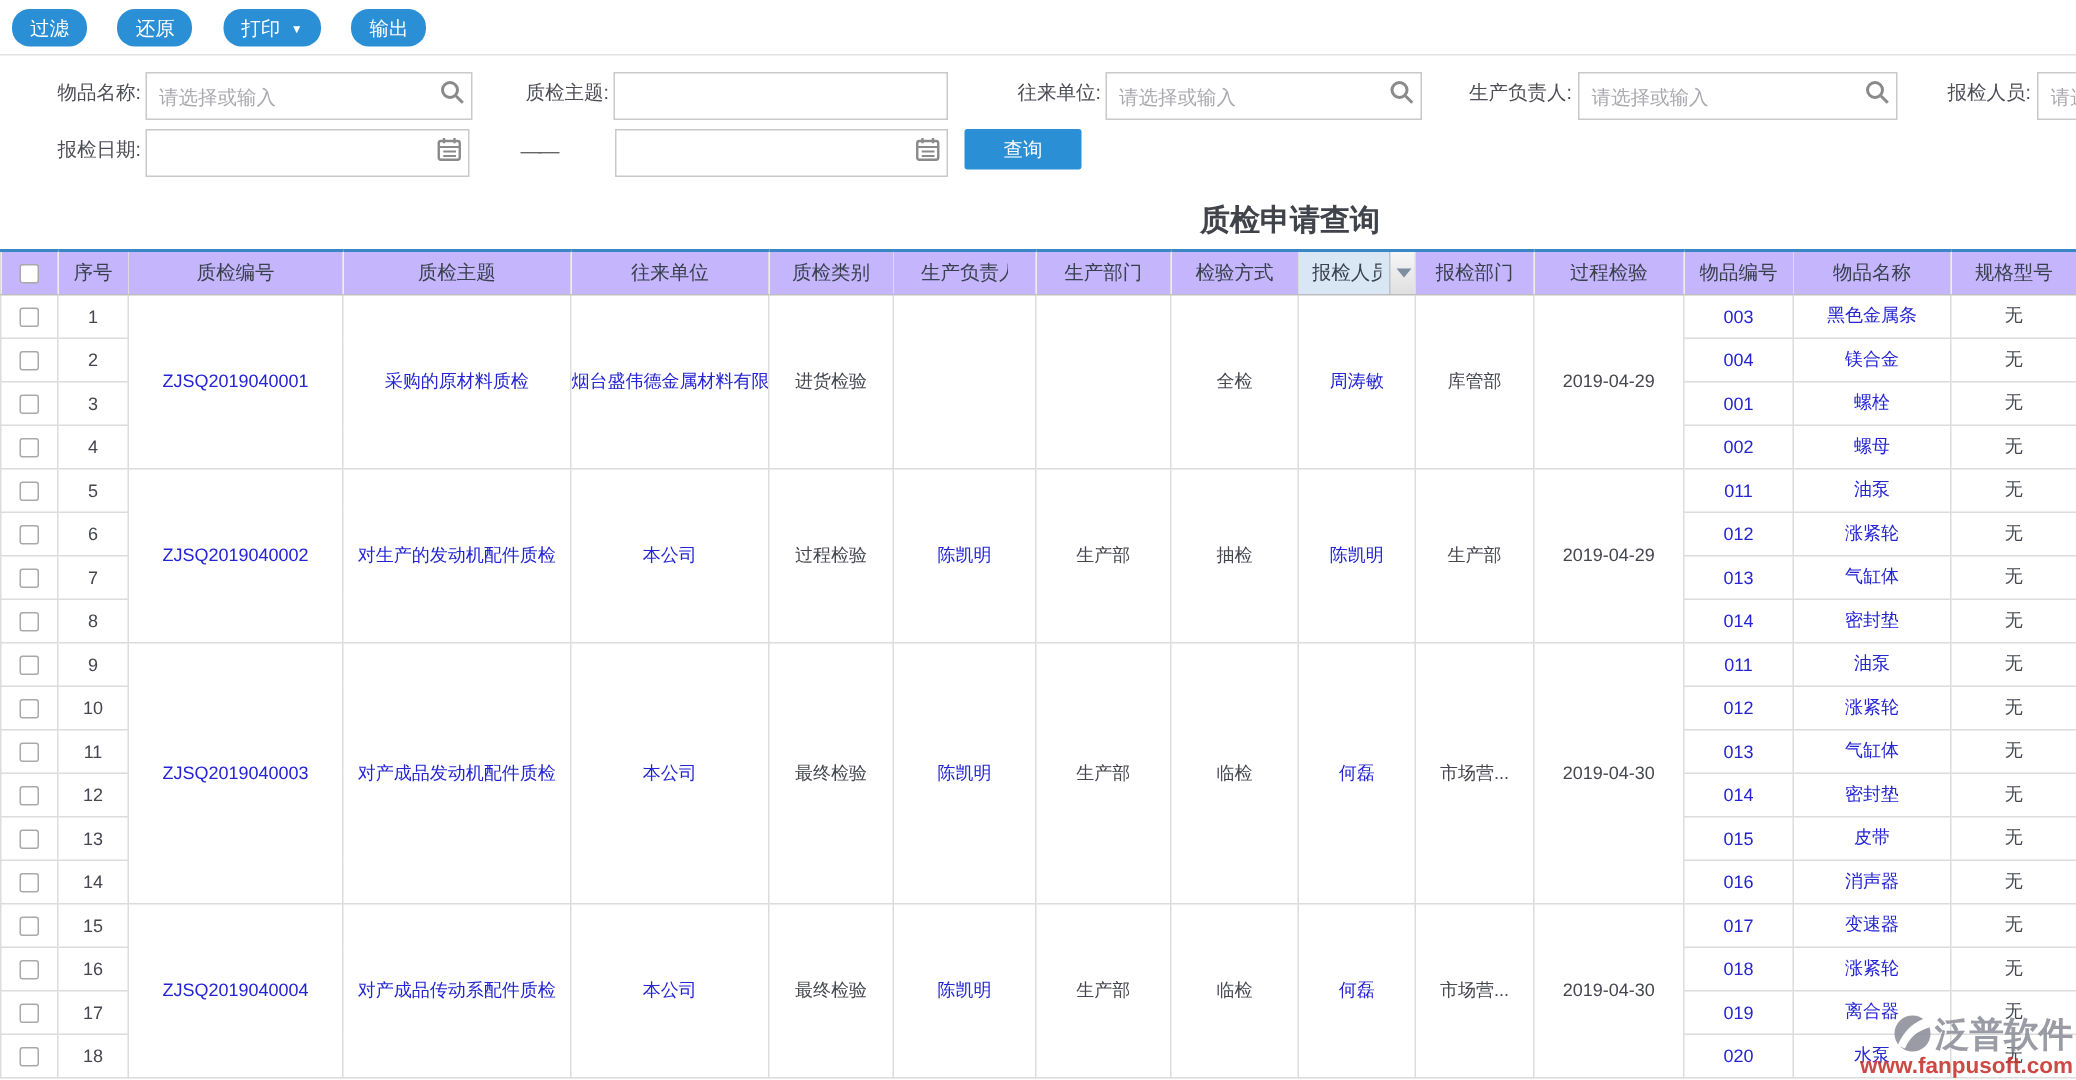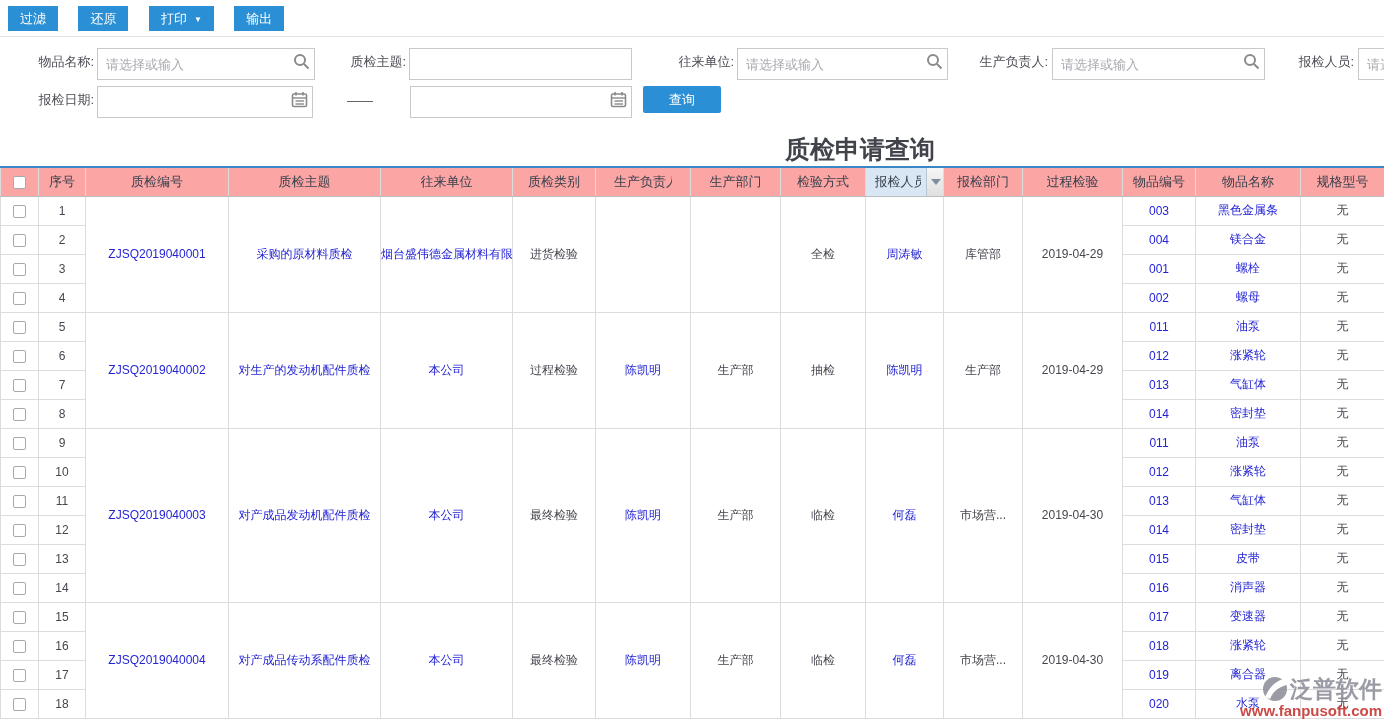--- a/index.html
+++ b/index.html
@@ -5,48 +5,48 @@
   * { box-sizing: border-box; margin: 0; padding: 0; }
   html,body { width:1384px; height:720px; overflow:hidden; background:#fff;
               font-family:"Liberation Sans","DejaVu Sans",sans-serif; color:#45464f; }
   .page { position:relative; width:1384px; height:720px; }
 
   
   .toolbar { position:absolute; left:0; top:0; width:100%; height:37px;
              border-bottom:1px solid #e2e2e2; padding:6px 8px; }
   .tb-btn { display:inline-block; vertical-align:top; height:25px; line-height:25px;
             padding:0 12px; margin-right:16px; background:#2a8fd4; color:#fff;
-            font-size:13px; border:none; border-radius:0; cursor:pointer; }
+            font-size:13px; border:none; border-radius:12px; cursor:pointer; }
   .tb-btn .caret { font-size:8px; margin-left:7px; position:relative; top:-1px; }
 
   
   .flabel { position:absolute; height:27px; line-height:27px; font-size:13px;
             color:#4c4d55; text-align:right; white-space:nowrap; }
   .inputwrap { position:absolute; height:27px; background:#fff; }
   .inputwrap input { width:100%; height:32px; border:1px solid #c9c9c9; padding:0 26px 0 8px;
                      font-size:13px; color:#ef4444; outline:none;
                      font-family:"Liberation Sans","DejaVu Sans",sans-serif; }
   .inputwrap input::placeholder { color:#a9a9b0; opacity:1; }
   .inputwrap.noicon input { padding-right:8px; }
   .wicon { position:absolute; right:5px; top:5px; width:17px; height:17px; cursor:pointer; }
   .dash { position:absolute; font-size:14px; color:#666; letter-spacing:-2px; }
   .search-btn { position:absolute; height:27px; line-height:27px; padding:0;
                 text-align:center; background:#2a8fd4; color:#fff; font-size:13px;
                 border:none; border-radius:2px; cursor:pointer; }
 
   
   .page-title { position:absolute; left:760px; top:133px; width:200px; text-align:center;
-                font-size:25px; font-weight:bold; color:#41434b; }
+                font-size:20px; font-weight:bold; color:#41434b; }
 
   
   table.grid { position:absolute; left:0; top:166px; width:1384px;
                border-collapse:collapse; table-layout:fixed; }
   table.grid th, table.grid td { border:1px solid #dcdcdc; text-align:center;
                overflow:hidden; white-space:nowrap; }
-  table.grid thead th { height:29px; background:#fca5a5; font-weight:normal; font-size:13px;
+  table.grid thead th { height:29px; background:#c4b5fd; font-weight:normal; font-size:13px;
                color:#38404c; border-top:2px solid #3b87c6; border-bottom:1px solid #bdbdbd;
                position:relative; }
   table.grid thead th.sorted { background:#d9e7f4; }
   .sort-box { position:absolute; right:0; top:0; width:17px; height:100%;
               background:linear-gradient(#f6f6f6,#dfdfdf); border-left:1px solid #b9c6d2;
               cursor:pointer; }
   .sort-box .tri { position:absolute; left:4px; top:11px; width:0; height:0;
                    border-left:5px solid transparent; border-right:5px solid transparent;
                    border-top:6px solid #7d8ea0; }
   .th-label { display:inline-block; max-width:58px; overflow:hidden; vertical-align:middle; }

